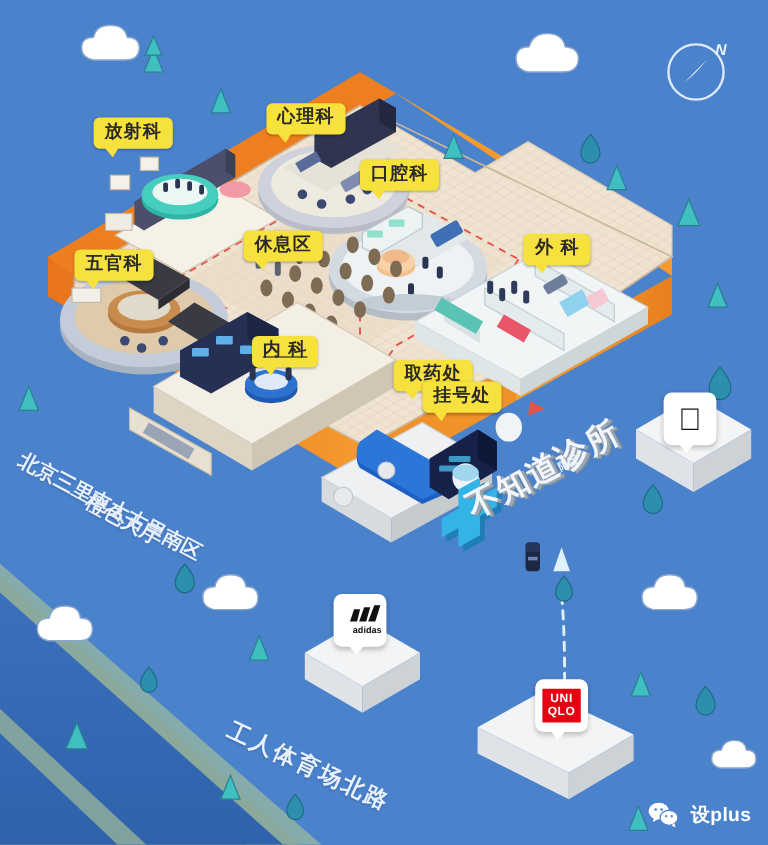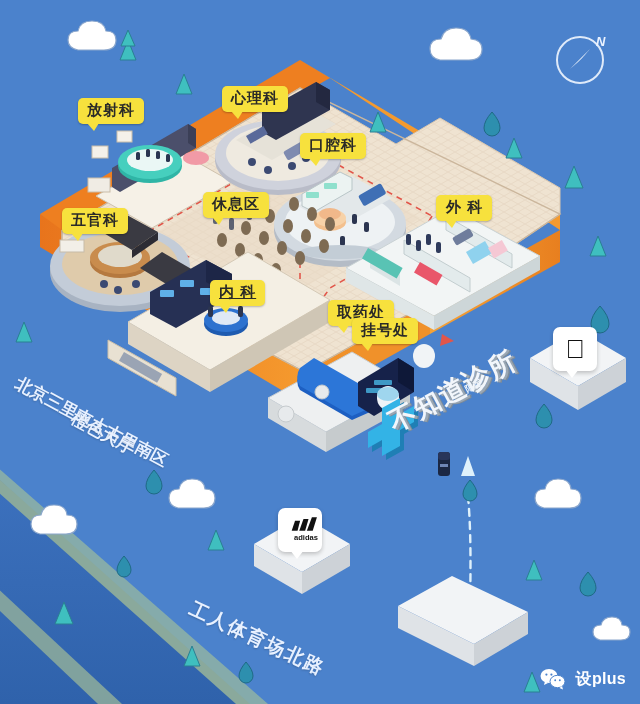--- a/index.html
+++ b/index.html
@@ -433,31 +433,37 @@
   <div class="badge tail-left" style="left:203px; top:192px;">休息区</div>
   <div class="badge tail-left" style="left:436px; top:195px;padding-left:10px;">外 科</div>
   <div class="badge tail-left" style="left:210px; top:280px;text-decoration:underline;">内 科</div>
   <div class="badge tail-left" style="left:288px; top:300px;margin-left:40px;">取药处</div>
   <div class="badge tail-left" style="left:352px; top:318px;">挂号处</div>
 
   <div class="pin" style="left:553px; top:327px;">
     <span class="apple"></span>
   </div>
 
-  <div class="pin" style="left:278px; top:508px;padding-left:12px;">
+  <div class="pin" style="left:278px; top:495px;padding-left:12px;">
     <svg width="38" height="30" viewBox="0 0 38 30">
       <g fill="#111">
         <polygon points="2,16 9,16 12,4 6,4"></polygon>
         <polygon points="11,16 18,16 22,2 16,2"></polygon>
         <polygon points="20,16 27,16 32,0 26,0"></polygon>
       </g>
       <text x="19" y="27" font-family="Liberation Sans, sans-serif" font-size="9" font-weight="bold" text-anchor="middle" fill="#111">adidas</text>
     </svg>
   </div>
 
+  <div class="pin" style="left:446px; top:566px;">
+    <span class="uq">
+      <span>UNI</span><br>
+      <span>QLO</span>
+    </span>
+  </div>
 
   <div class="streetText" id="hallText1">北京三里屯太古里南区</div>
   <div class="streetText" id="hallText2">橙色大厅</div>
   <div class="streetText" id="roadText">工人体育场北路</div>
 
   <div id="clinicName">不知道诊所</div>
   <div id="clinicSub">限定</div>
 
   <div id="watermark">
     <svg width="26" height="22" viewBox="0 0 26 22">

